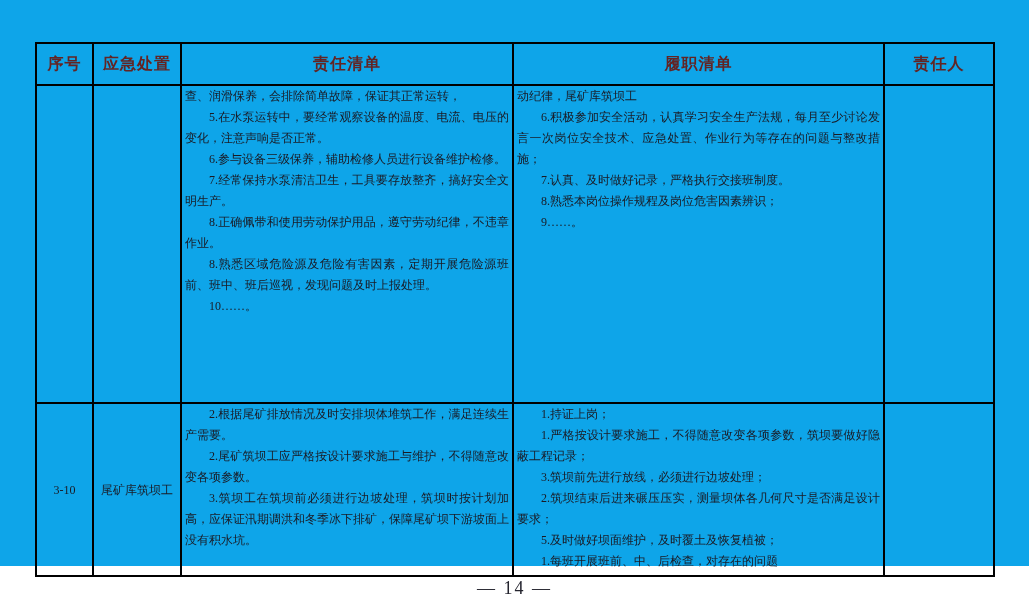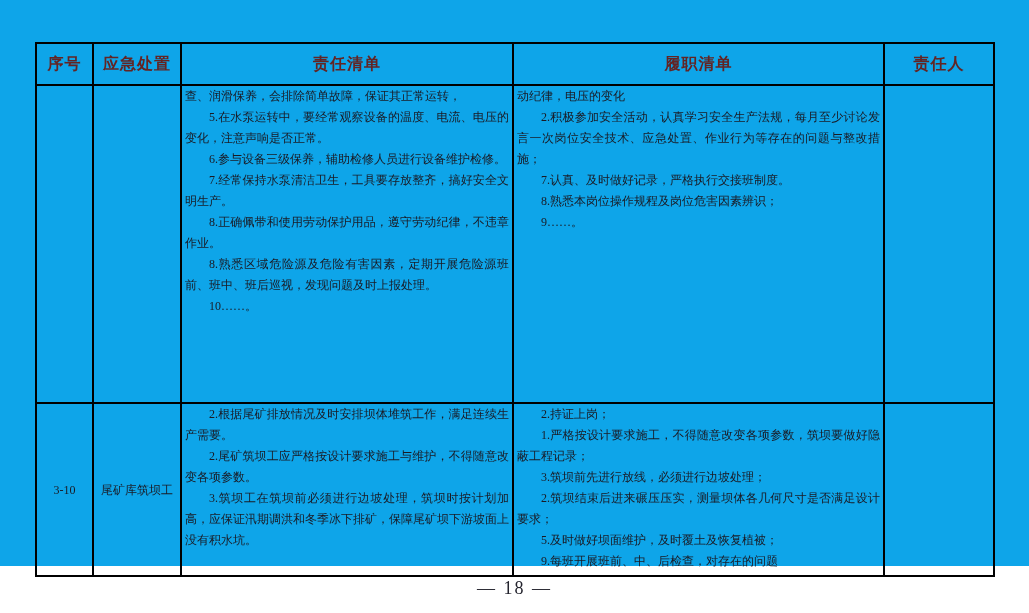--- a/index.html
+++ b/index.html
@@ -102,44 +102,44 @@
       <td class="cell-list">
             <p class="para">查、润滑保养，会排除简单故障，保证其正常运转，</p>
             <p class="para ind">5.在水泵运转中，要经常观察设备的温度、电流、电压的变化，注意声响是否正常。</p>
             <p class="para ind">6.参与设备三级保养，辅助检修人员进行设备维护检修。</p>
             <p class="para ind">7.经常保持水泵清洁卫生，工具要存放整齐，搞好安全文明生产。</p>
             <p class="para ind">8.正确佩带和使用劳动保护用品，遵守劳动纪律，不违章作业。</p>
             <p class="para ind">8.熟悉区域危险源及危险有害因素，定期开展危险源班前、班中、班后巡视，发现问题及时上报处理。</p>
             <p class="para ind">10……。</p>
           </td>
       <td class="cell-list">
-            <p class="para">动纪律，电压的变化</p>
-            <p class="para ind">2.积极参加安全活动，认真学习安全生产法规，每月至少讨论发言一次岗位安全技术、应急处置、作业行为等存在的问题与整改措施；</p>
+            <p class="para">动纪律，尾矿库筑坝工</p>
+            <p class="para ind">6.积极参加安全活动，认真学习安全生产法规，每月至少讨论发言一次岗位安全技术、应急处置、作业行为等存在的问题与整改措施；</p>
             <p class="para ind">7.认真、及时做好记录，严格执行交接班制度。</p>
             <p class="para ind">8.熟悉本岗位操作规程及岗位危害因素辨识；</p>
             <p class="para ind">9……。</p>
           </td>
       <td class="cell-center"></td>
     </tr>
     <tr class="data-row-2">
       <td class="cell-center">3-10</td>
       <td class="cell-center">尾矿库筑坝工</td>
       <td class="cell-list">
             <p class="para ind">2.根据尾矿排放情况及时安排坝体堆筑工作，满足连续生产需要。</p>
             <p class="para ind">2.尾矿筑坝工应严格按设计要求施工与维护，不得随意改变各项参数。</p>
             <p class="para ind">3.筑坝工在筑坝前必须进行边坡处理，筑坝时按计划加高，应保证汛期调洪和冬季冰下排矿，保障尾矿坝下游坡面上没有积水坑。</p>
           </td>
       <td class="cell-list">
-            <p class="para ind">2.持证上岗；</p>
+            <p class="para ind">1.持证上岗；</p>
             <p class="para ind">1.严格按设计要求施工，不得随意改变各项参数，筑坝要做好隐蔽工程记录；</p>
             <p class="para ind">3.筑坝前先进行放线，必须进行边坡处理；</p>
             <p class="para ind">2.筑坝结束后进来碾压压实，测量坝体各几何尺寸是否满足设计要求；</p>
             <p class="para ind">5.及时做好坝面维护，及时覆土及恢复植被；</p>
-            <p class="para ind">9.每班开展班前、中、后检查，对存在的问题</p>
+            <p class="para ind">1.每班开展班前、中、后检查，对存在的问题</p>
           </td>
       <td class="cell-center"></td>
     </tr>
   </tbody>
     </table>
 
-  <div class="page-number">— 18 —</div>
+  <div class="page-number">— 14 —</div>
 
 </div>
 
 </body></html>

